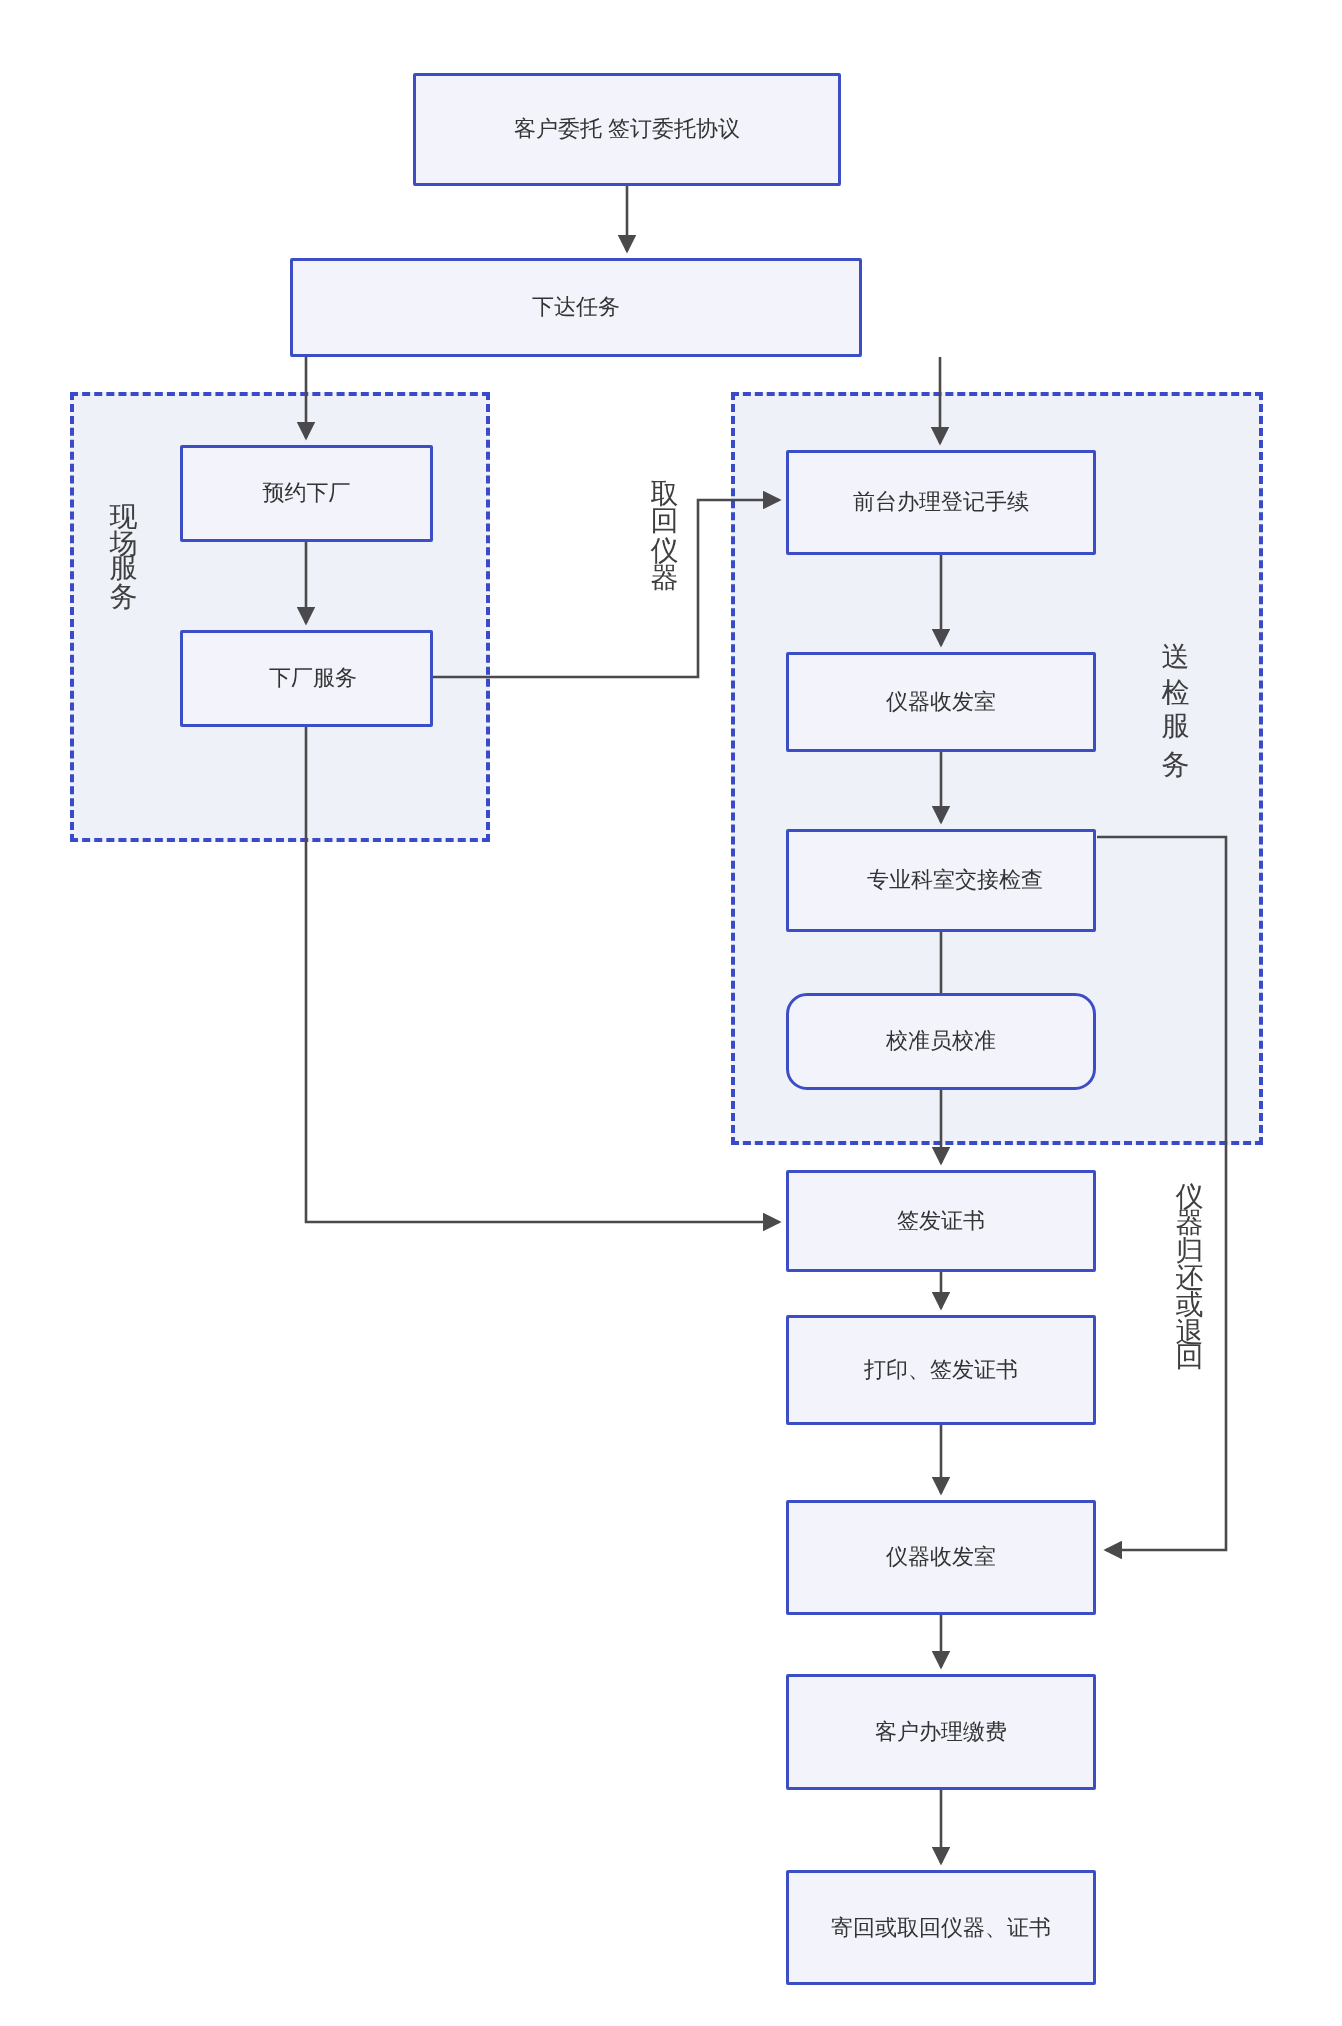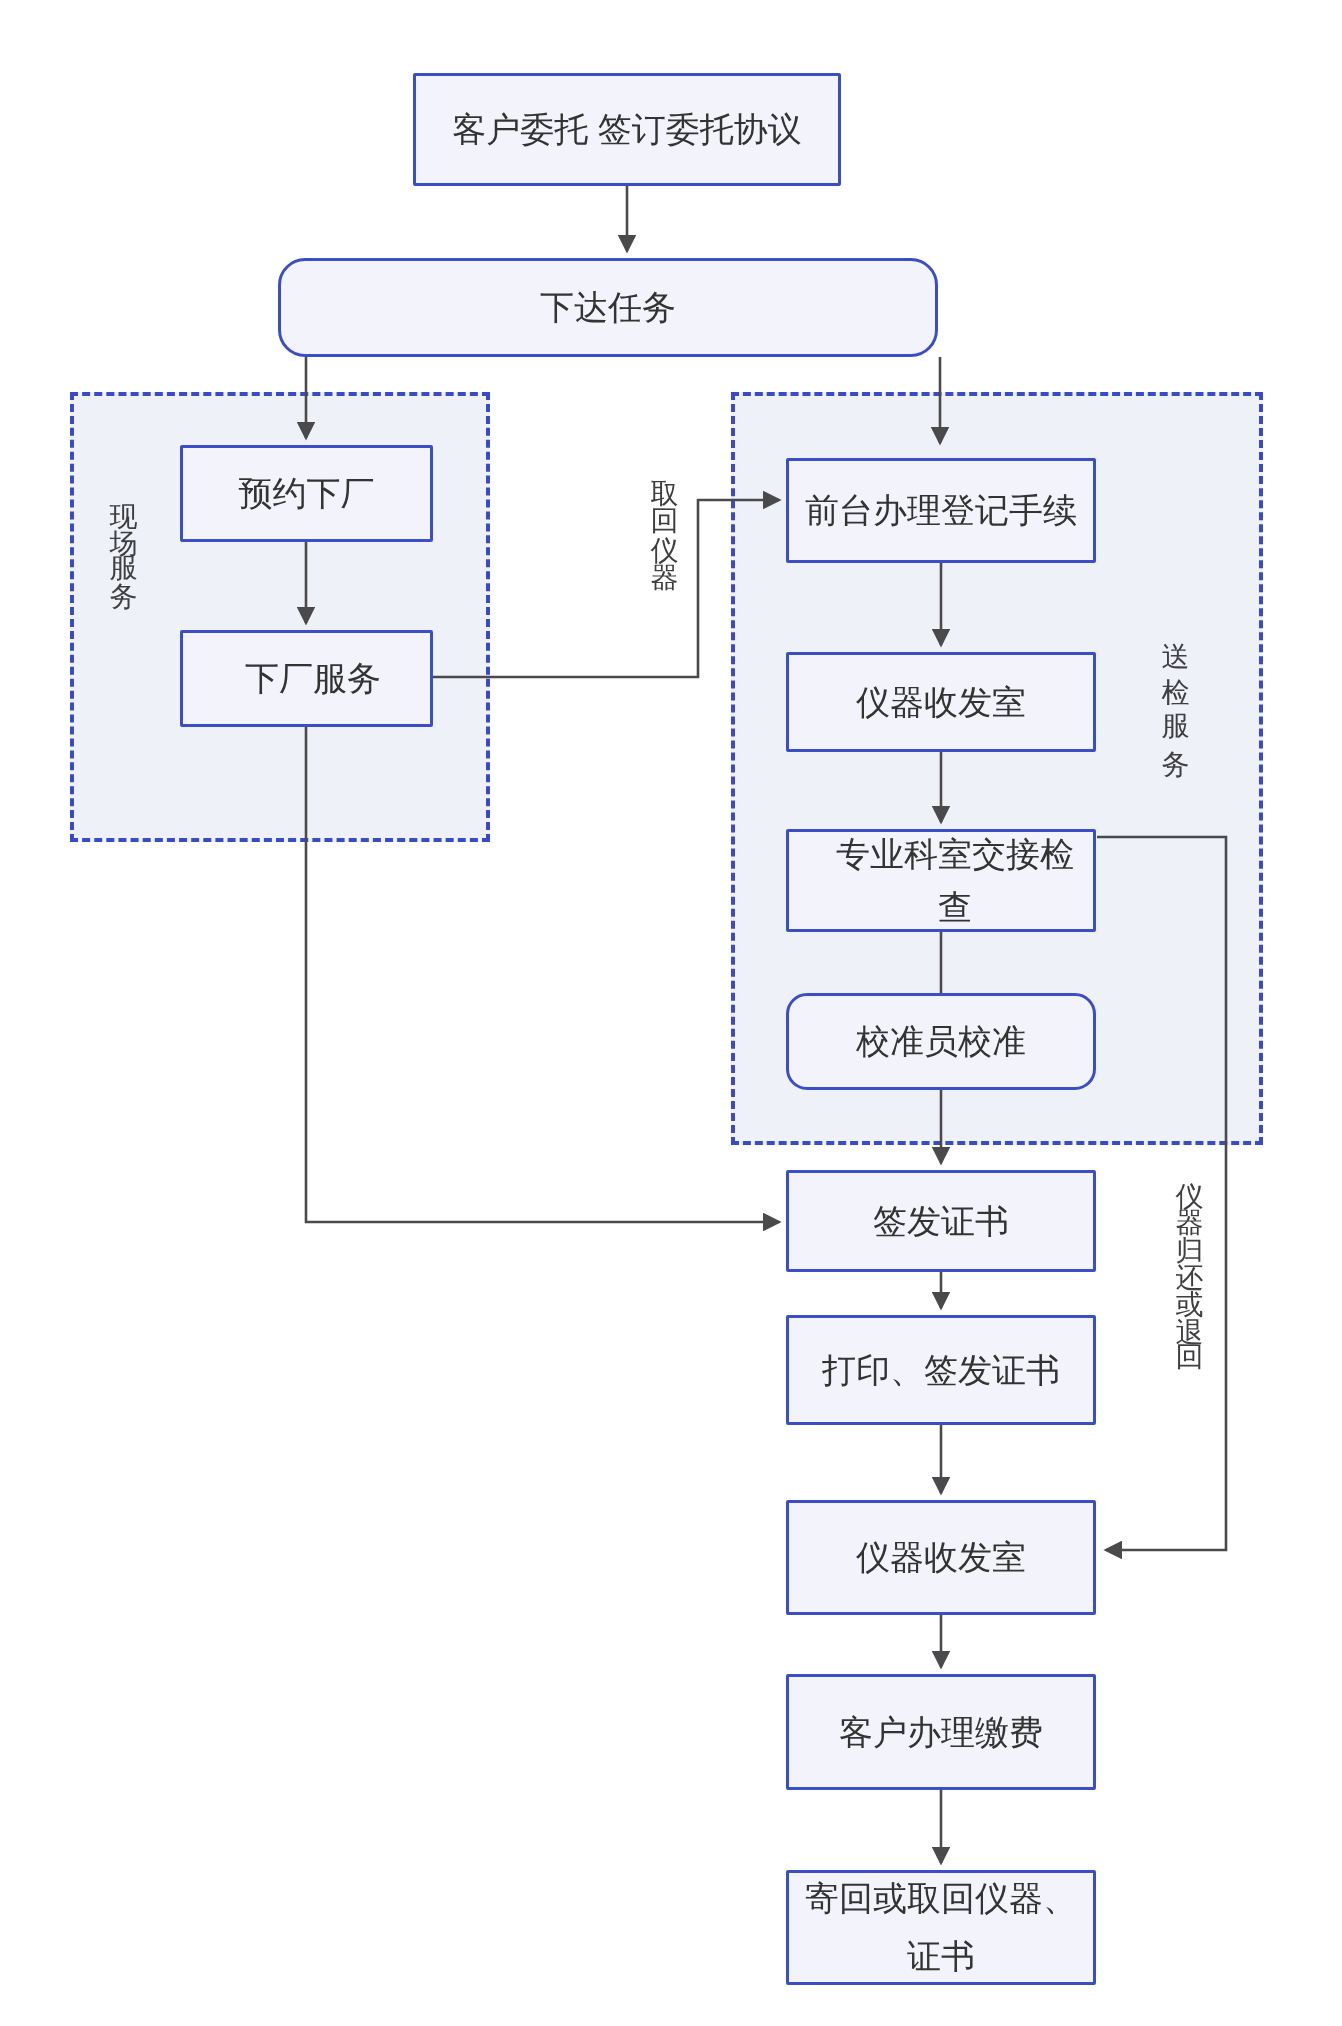--- a/index.html
+++ b/index.html
@@ -2,21 +2,21 @@
 <html><head>
 <meta charset="utf-8">
 <style>
   html,body{margin:0;padding:0;background:#ffffff;}
   body{font-family:"Liberation Sans","DejaVu Sans",sans-serif;}
   .canvas{position:relative;width:1342px;height:2026px;background:#ffffff;overflow:hidden;}
   .group{position:absolute;border:4px dashed #3a4bc8;background:#eff1f8;z-index:1;box-sizing:border-box;}
   .edges-layer{position:absolute;left:0;top:0;z-index:2;pointer-events:none;}
   .node{position:absolute;box-sizing:border-box;border:3px solid #3c4ec5;background:#f3f4fb;
         border-radius:2px;display:flex;align-items:center;justify-content:center;
-        font-size:34px;color:#333333;text-align:center;line-height:1.55;padding:4px 12px;z-index:3;}
+        font-size:22px;color:#333333;text-align:center;line-height:1.55;padding:4px 12px;z-index:3;}
   .vlabel{position:absolute;writing-mode:vertical-rl;text-orientation:upright;
           font-size:28px;color:#3f3f42;z-index:4;white-space:nowrap;}
 </style>
 </head>
 <body>
 
 <div class="canvas">
 
   <div class="group" style="left:70px;top:392px;width:420px;height:450px;"></div>
   <div class="group" style="left:731px;top:392px;width:532px;height:753px;"></div>
@@ -41,27 +41,27 @@
       <path d="M941 1272 L941 1308" marker-end="url(#arrow)"></path>
       <path d="M941 1425 L941 1493" marker-end="url(#arrow)"></path>
       <path d="M1097 837 L1226 837 L1226 1550 L1106 1550" marker-end="url(#arrow)"></path>
       <path d="M941 1615 L941 1667" marker-end="url(#arrow)"></path>
       <path d="M941 1790 L941 1863" marker-end="url(#arrow)"></path>
     </g>
   </svg>
 
   <div class="node" style="left:413px;top:73px;width:428px;height:113px;">客户委托 签订委托协议</div>
 
-  <div class="node" style="left:278px;top:258px;width:660px;height:99px;border-radius:27px;">下达任务</div>
+  <div class="node" style="left:290px;top:258px;width:572px;height:99px;">下达任务</div>
 
   <div class="node" style="left:180px;top:445px;width:253px;height:97px;">预约下厂</div>
 
   <div class="node" style="left:180px;top:630px;width:253px;height:97px;padding-left:25px;">下厂服务</div>
 
-  <div class="node" style="left:786px;top:450px;width:310px;height:105px;margin-top:8px;">前台办理登记手续</div>
+  <div class="node" style="left:786px;top:450px;width:310px;height:105px;">前台办理登记手续</div>
 
   <div class="node" style="left:786px;top:652px;width:310px;height:100px;">仪器收发室</div>
 
   <div class="node" style="left:786px;top:829px;width:310px;height:103px;padding-left:40px;">专业科室交接检查</div>
 
   <div class="node" style="left:786px;top:993px;width:310px;height:97px;border-radius:21px;">校准员校准</div>
 
   <div class="node" style="left:786px;top:1170px;width:310px;height:102px;">签发证书</div>
 
   <div class="node" style="left:786px;top:1315px;width:310px;height:110px;">打印、签发证书</div>

